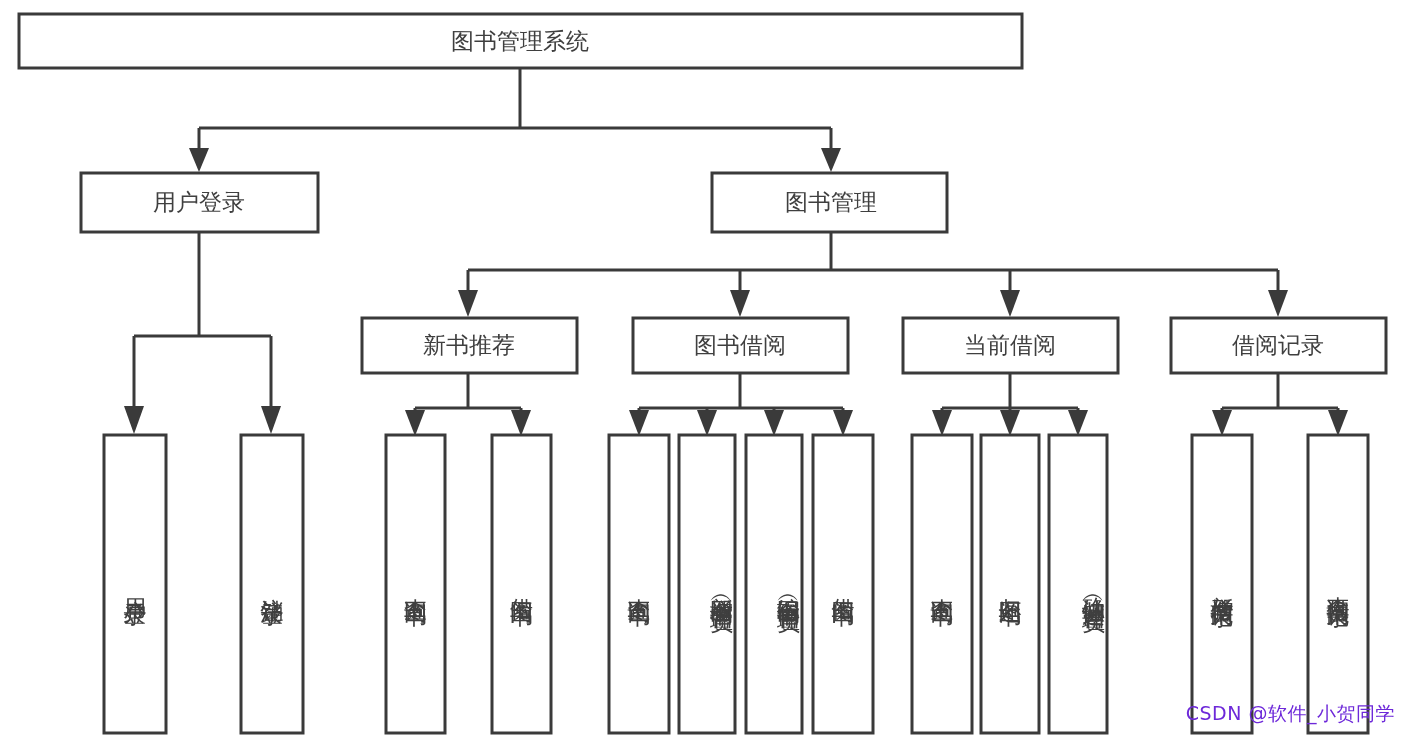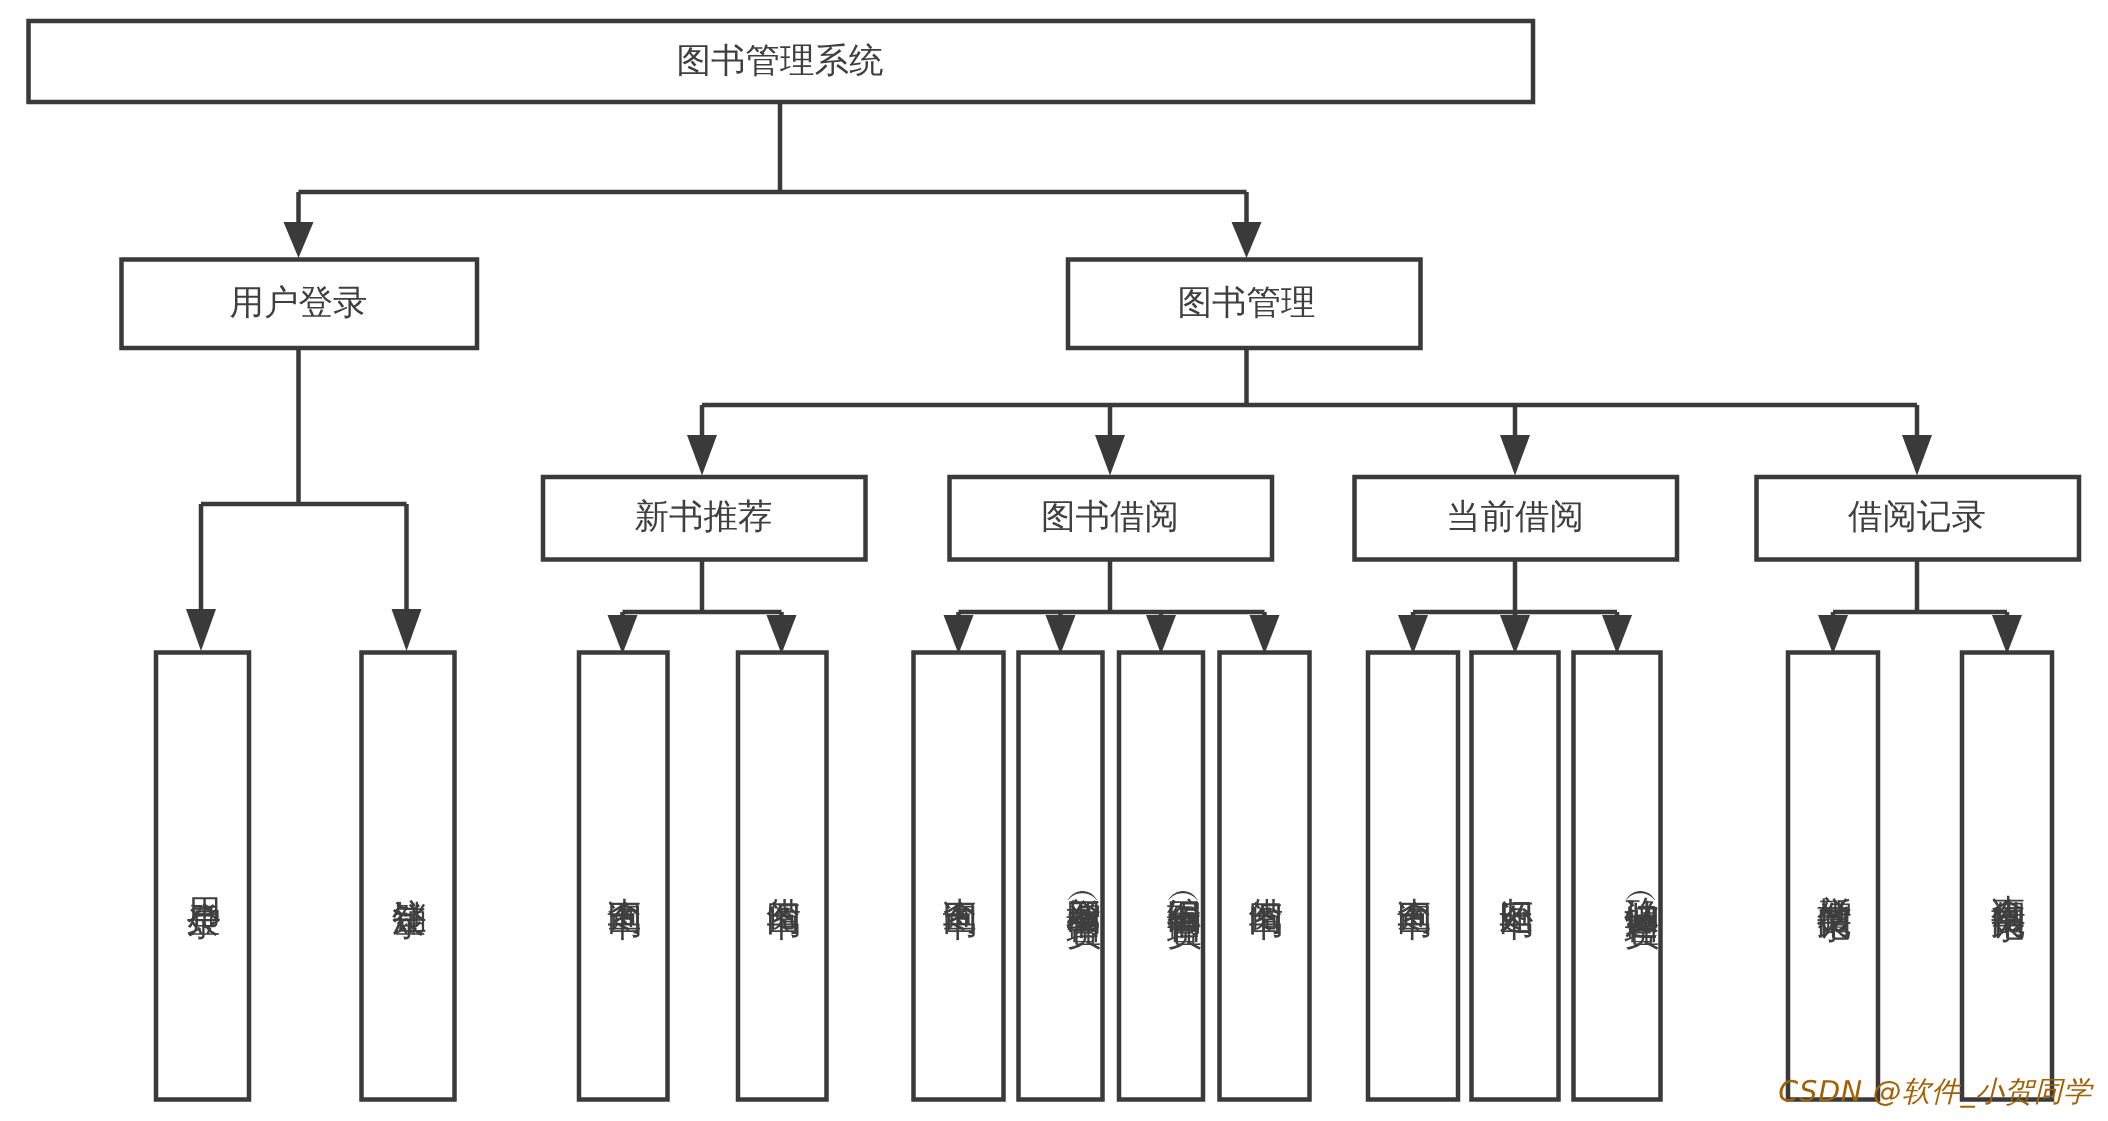--- a/index.html
+++ b/index.html
@@ -63,27 +63,26 @@
     white-space: nowrap;
     text-align: center;
     display: flex;
     align-items: center;
     justify-content: center;
     pointer-events: none;
   }
   .watermark {
     position: absolute;
     right: 10px;
-    bottom: 6px;
-    color: #a16207;
+    bottom: 20px;
+    color: #6d28d9;
     font-family: "DejaVu Sans", "Liberation Sans", sans-serif;
     font-size: 19px;
     white-space: nowrap;
     letter-spacing: 0.5px;
-    font-style: italic;
   }
 </style>
 </head>
 <body>
 
 <div id="diagram-root">
 
   <svg id="diagram-svg" viewBox="0 0 1405 747" xmlns="http://www.w3.org/2000/svg">
 
     <g>

